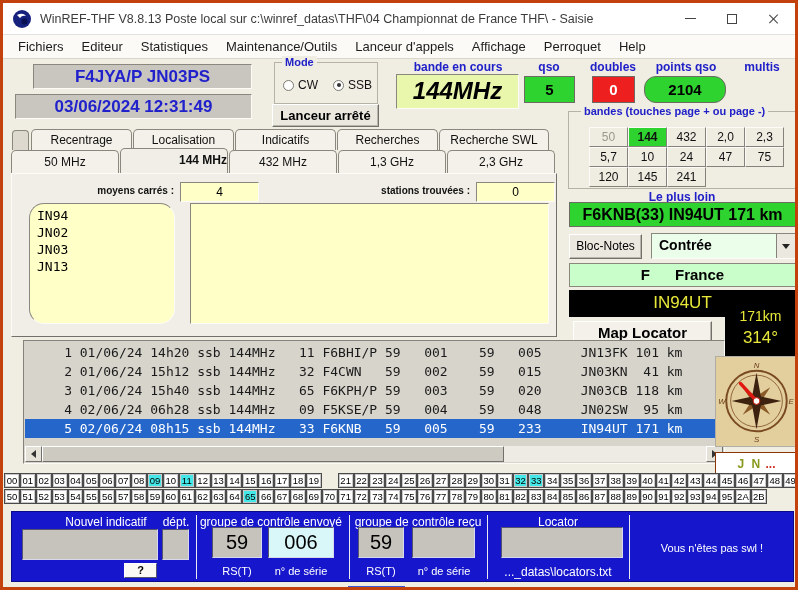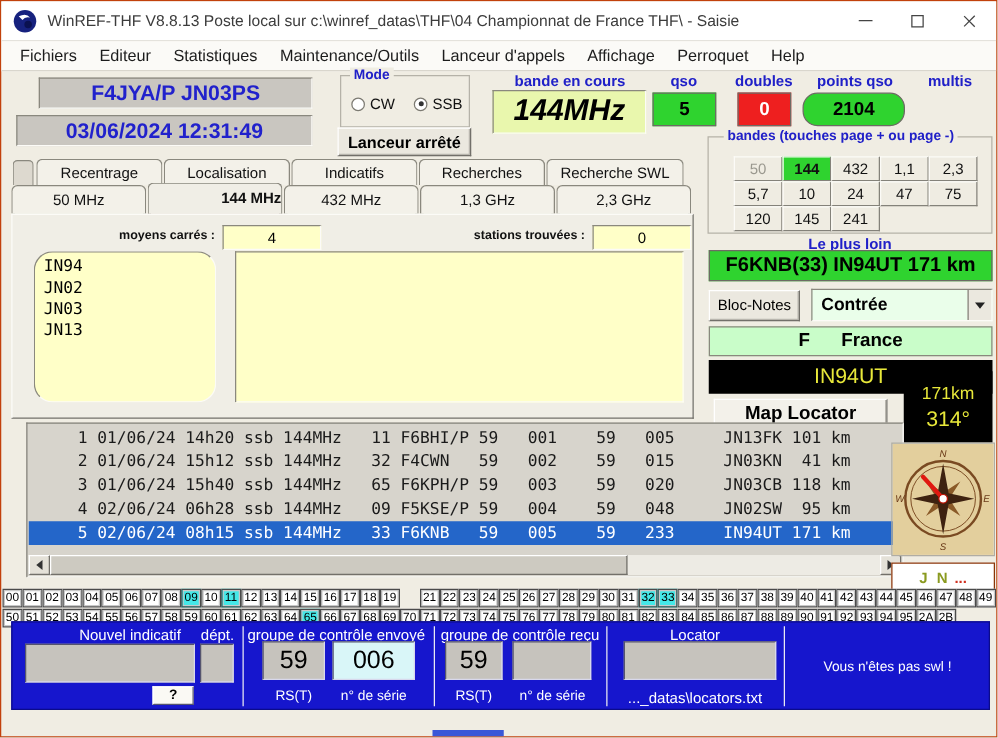--- a/index.html
+++ b/index.html
@@ -1,18 +1,18 @@
 <!DOCTYPE html>
 <html><head>
 <meta charset="utf-8">
 <style>
   * { margin:0; padding:0; box-sizing:border-box; }
   html,body { background:#d8d6d0; }
   body { font-family:"Liberation Sans", sans-serif; }
-  #win { position:relative; width:798px; height:590px; background:#f0ede3; border:1px solid #c2410c; overflow:hidden; }
+  #win { position:relative; width:798px; height:590px; background:#f0ede3; border:3px solid #c2410c; overflow:hidden; }
 
   
   .titlebar { position:absolute; left:0; top:0; width:100%; height:32px; background:#ffffff; border-bottom:1px solid #e4e2dc; display:flex; align-items:center; }
   .app-icon { width:20px; height:20px; margin:0 8px 0 9px; }
   .title-text { font-size:12.5px; color:#3c3c3c; white-space:nowrap; }
   .win-controls { position:absolute; right:0; top:0; height:31px; display:flex; }
   .win-btn { width:42px; height:31px; display:flex; align-items:center; justify-content:center; }
   .glyph-min { width:11px; height:1px; background:#444; }
   .glyph-max { width:10px; height:10px; border:1px solid #444; }
   .glyph-close { position:relative; width:12px; height:12px; }
@@ -101,21 +101,21 @@
   .jn-text { color:#8a9a20; letter-spacing:2px; }
   .jn-dots { color:#d03020; }
 
   
   .num-row { position:absolute; left:1px; display:flex; height:15px; }
   .num-cell { width:15.9px; height:15px; background:#ffffff; border:1px solid #4a4a4a; box-shadow:inset 0 0 0 1px #c8c8c8; font-size:9.5px; text-align:center; line-height:13px; color:#000; margin-right:0; }
   .num-hi { background:#45e8e8; }
   .num-gap { visibility:hidden; }
 
   
-  .bottom-panel { left:8px; top:496px; width:783px; height:71px; background:#1616cd; border:1px solid #0b0b8a; }
+  .bottom-panel { left:8px; top:508px; width:783px; height:71px; background:#1616cd; border:1px solid #0b0b8a; }
   .vsep { position:absolute; top:3px; width:1px; height:64px; background:#e9e9f2; }
   .wlab { position:absolute; color:#fff; font-size:12px; text-align:center; }
   .gray-field { position:absolute; background:#c6c3bd; border:1px solid; border-color:#55546e #d8d8ec #d8d8ec #55546e; }
   .bigval { font-size:20px; color:#000; text-align:center; line-height:29px; }
   .cyan-field { background:#d9f6f8; }
   .help-btn { position:absolute; background:#faf9f4; border:1px solid; border-color:#fff #55546e #55546e #fff; font-size:11px; font-weight:bold; text-align:center; line-height:13px; }
   .swl-msg { position:absolute; left:617px; top:0; width:166px; height:71px; display:flex; align-items:center; justify-content:center; color:#fff; font-size:11px; white-space:nowrap; }
   .taskbar-peek { left:345px; top:583px; width:57px; height:7px; background:#3a57d8; }
 </style>
 </head>
@@ -180,21 +180,21 @@
   <div class="abs stat-box green" style="left:641px;width:82px;border-radius:12px;">2104</div>
   <div class="abs stat-label bluelab" style="left:728px;width:62px;">multis</div>
 
   <div class="abs bands-group">
     <span class="group-label bluelab" style="left:12px;">bandes (touches page + ou page -)</span>
     <div class="band-rows">
         <div class="band-row">
           <div class="band-cell band-dim">50</div>
           <div class="band-cell band-active">144</div>
           <div class="band-cell">432</div>
-          <div class="band-cell">1,1</div>
+          <div class="band-cell">2,0</div>
           <div class="band-cell">2,3</div>
         </div>
         <div class="band-row">
           <div class="band-cell">5,7</div>
           <div class="band-cell">10</div>
           <div class="band-cell">24</div>
           <div class="band-cell">47</div>
           <div class="band-cell">75</div>
         </div>
         <div class="band-row">

